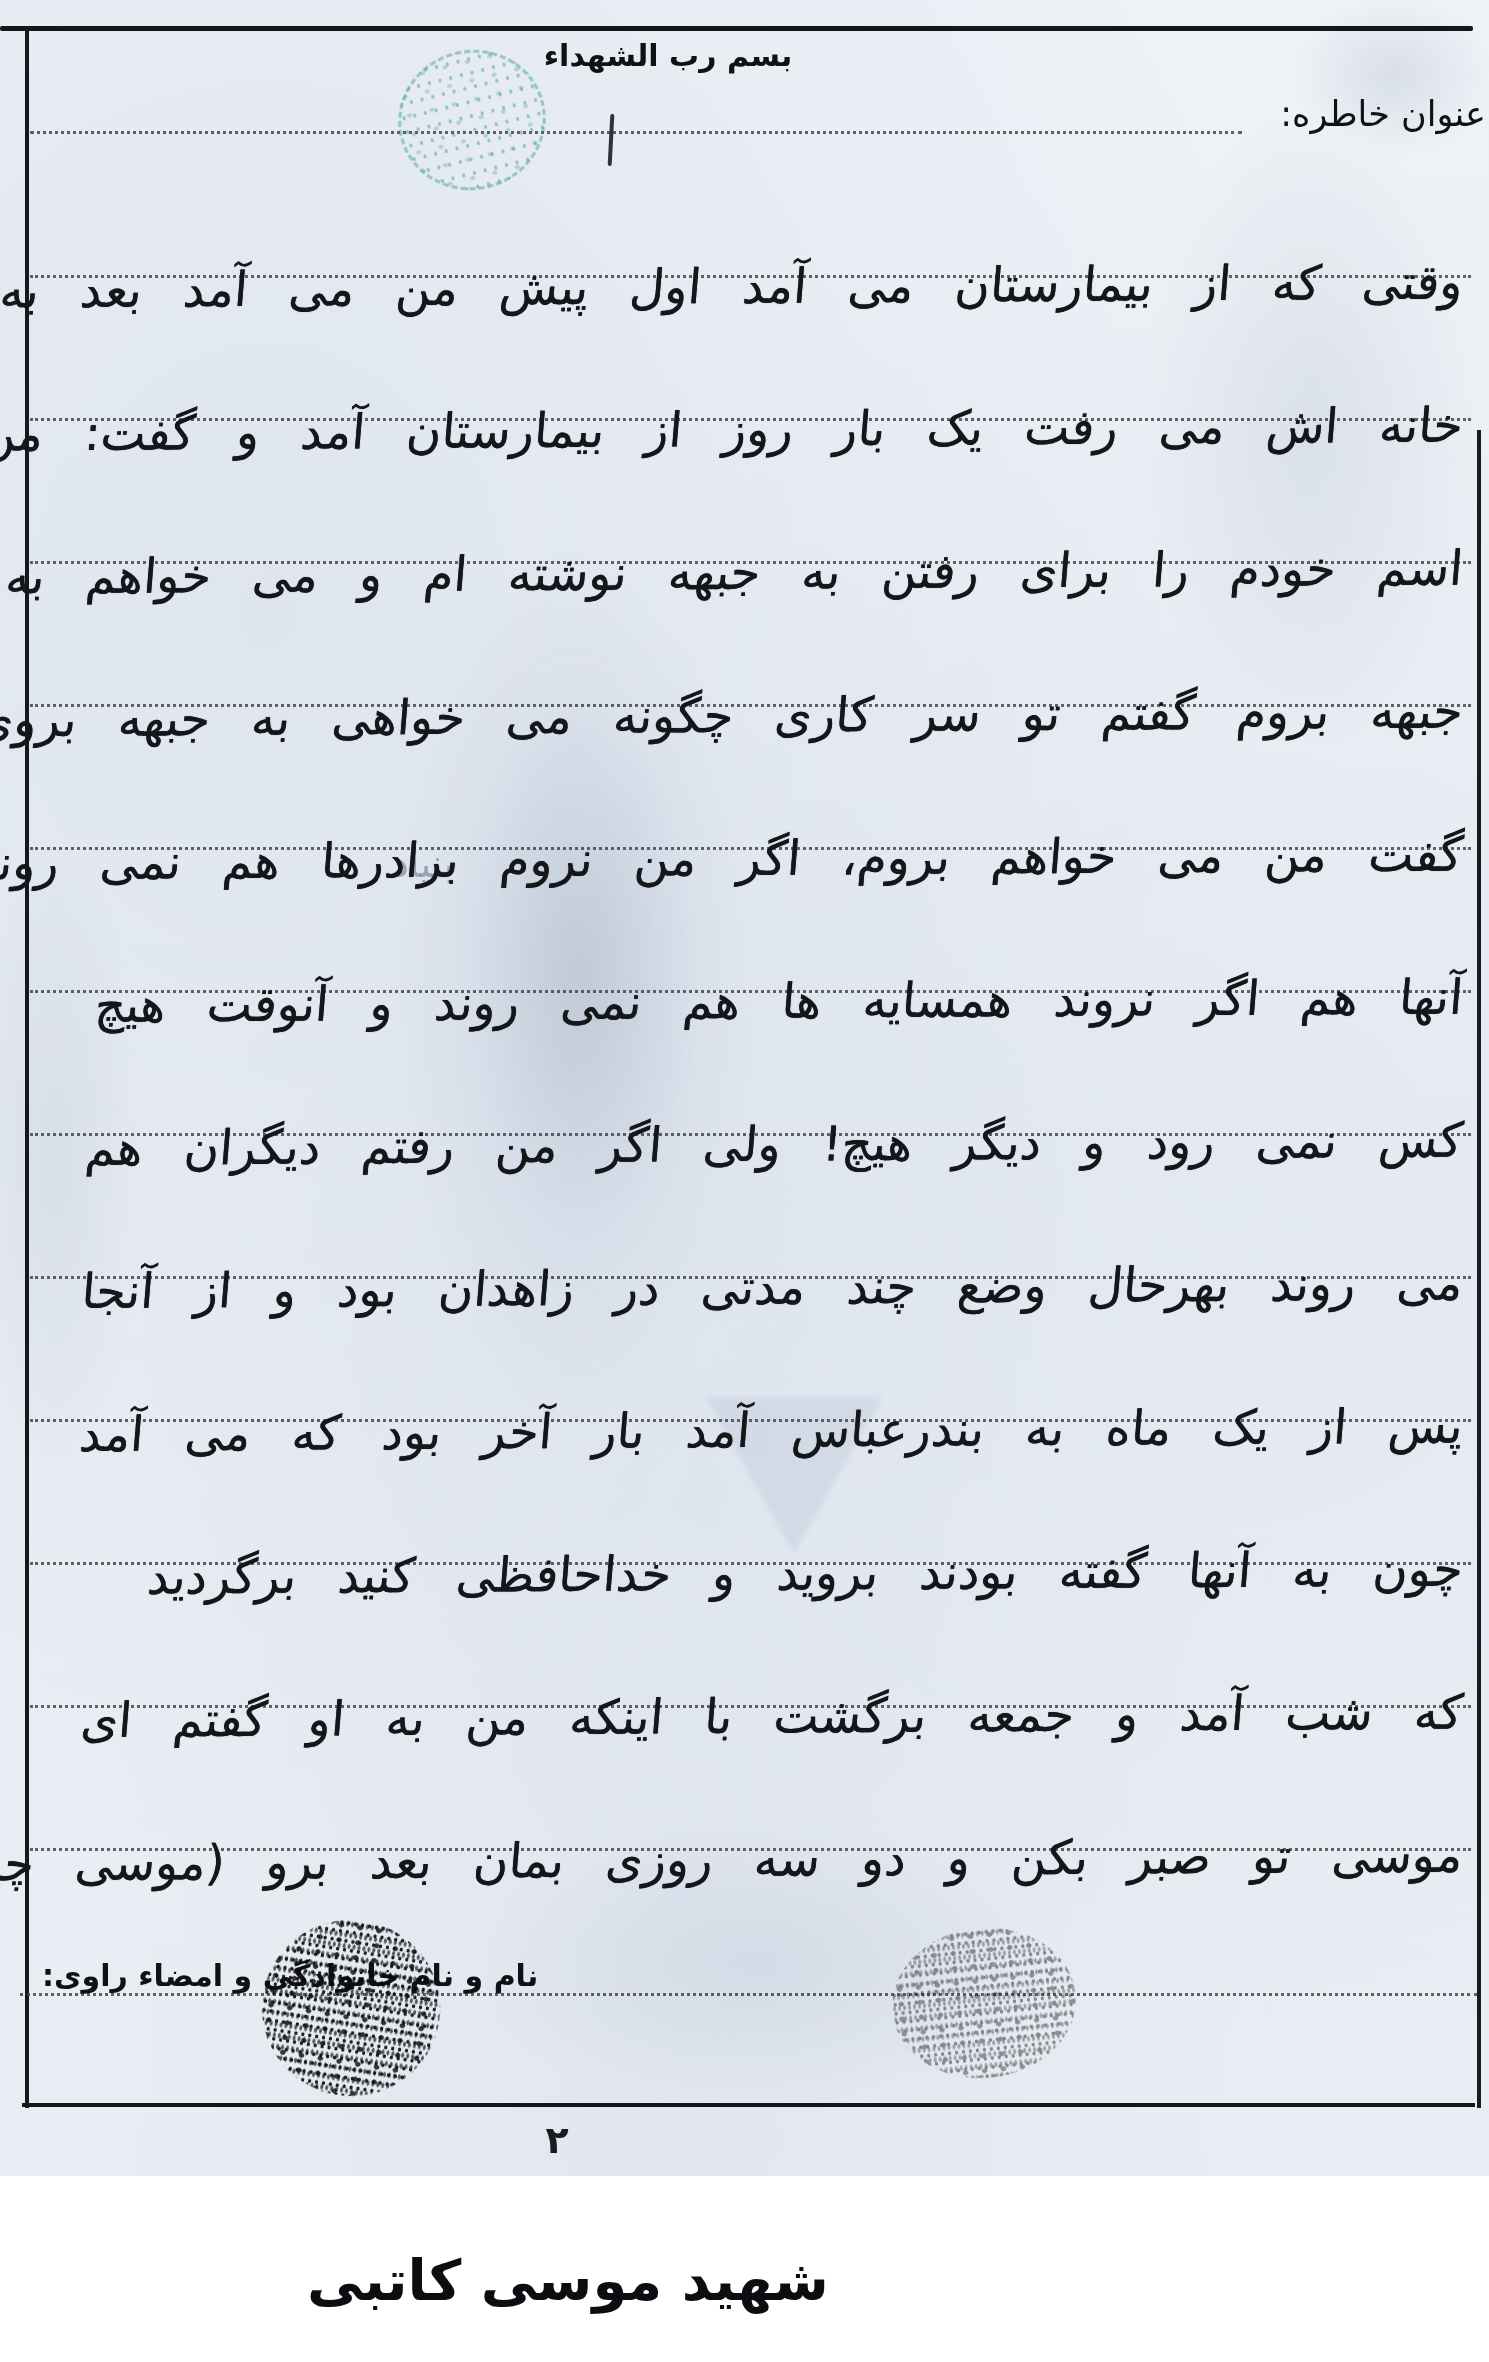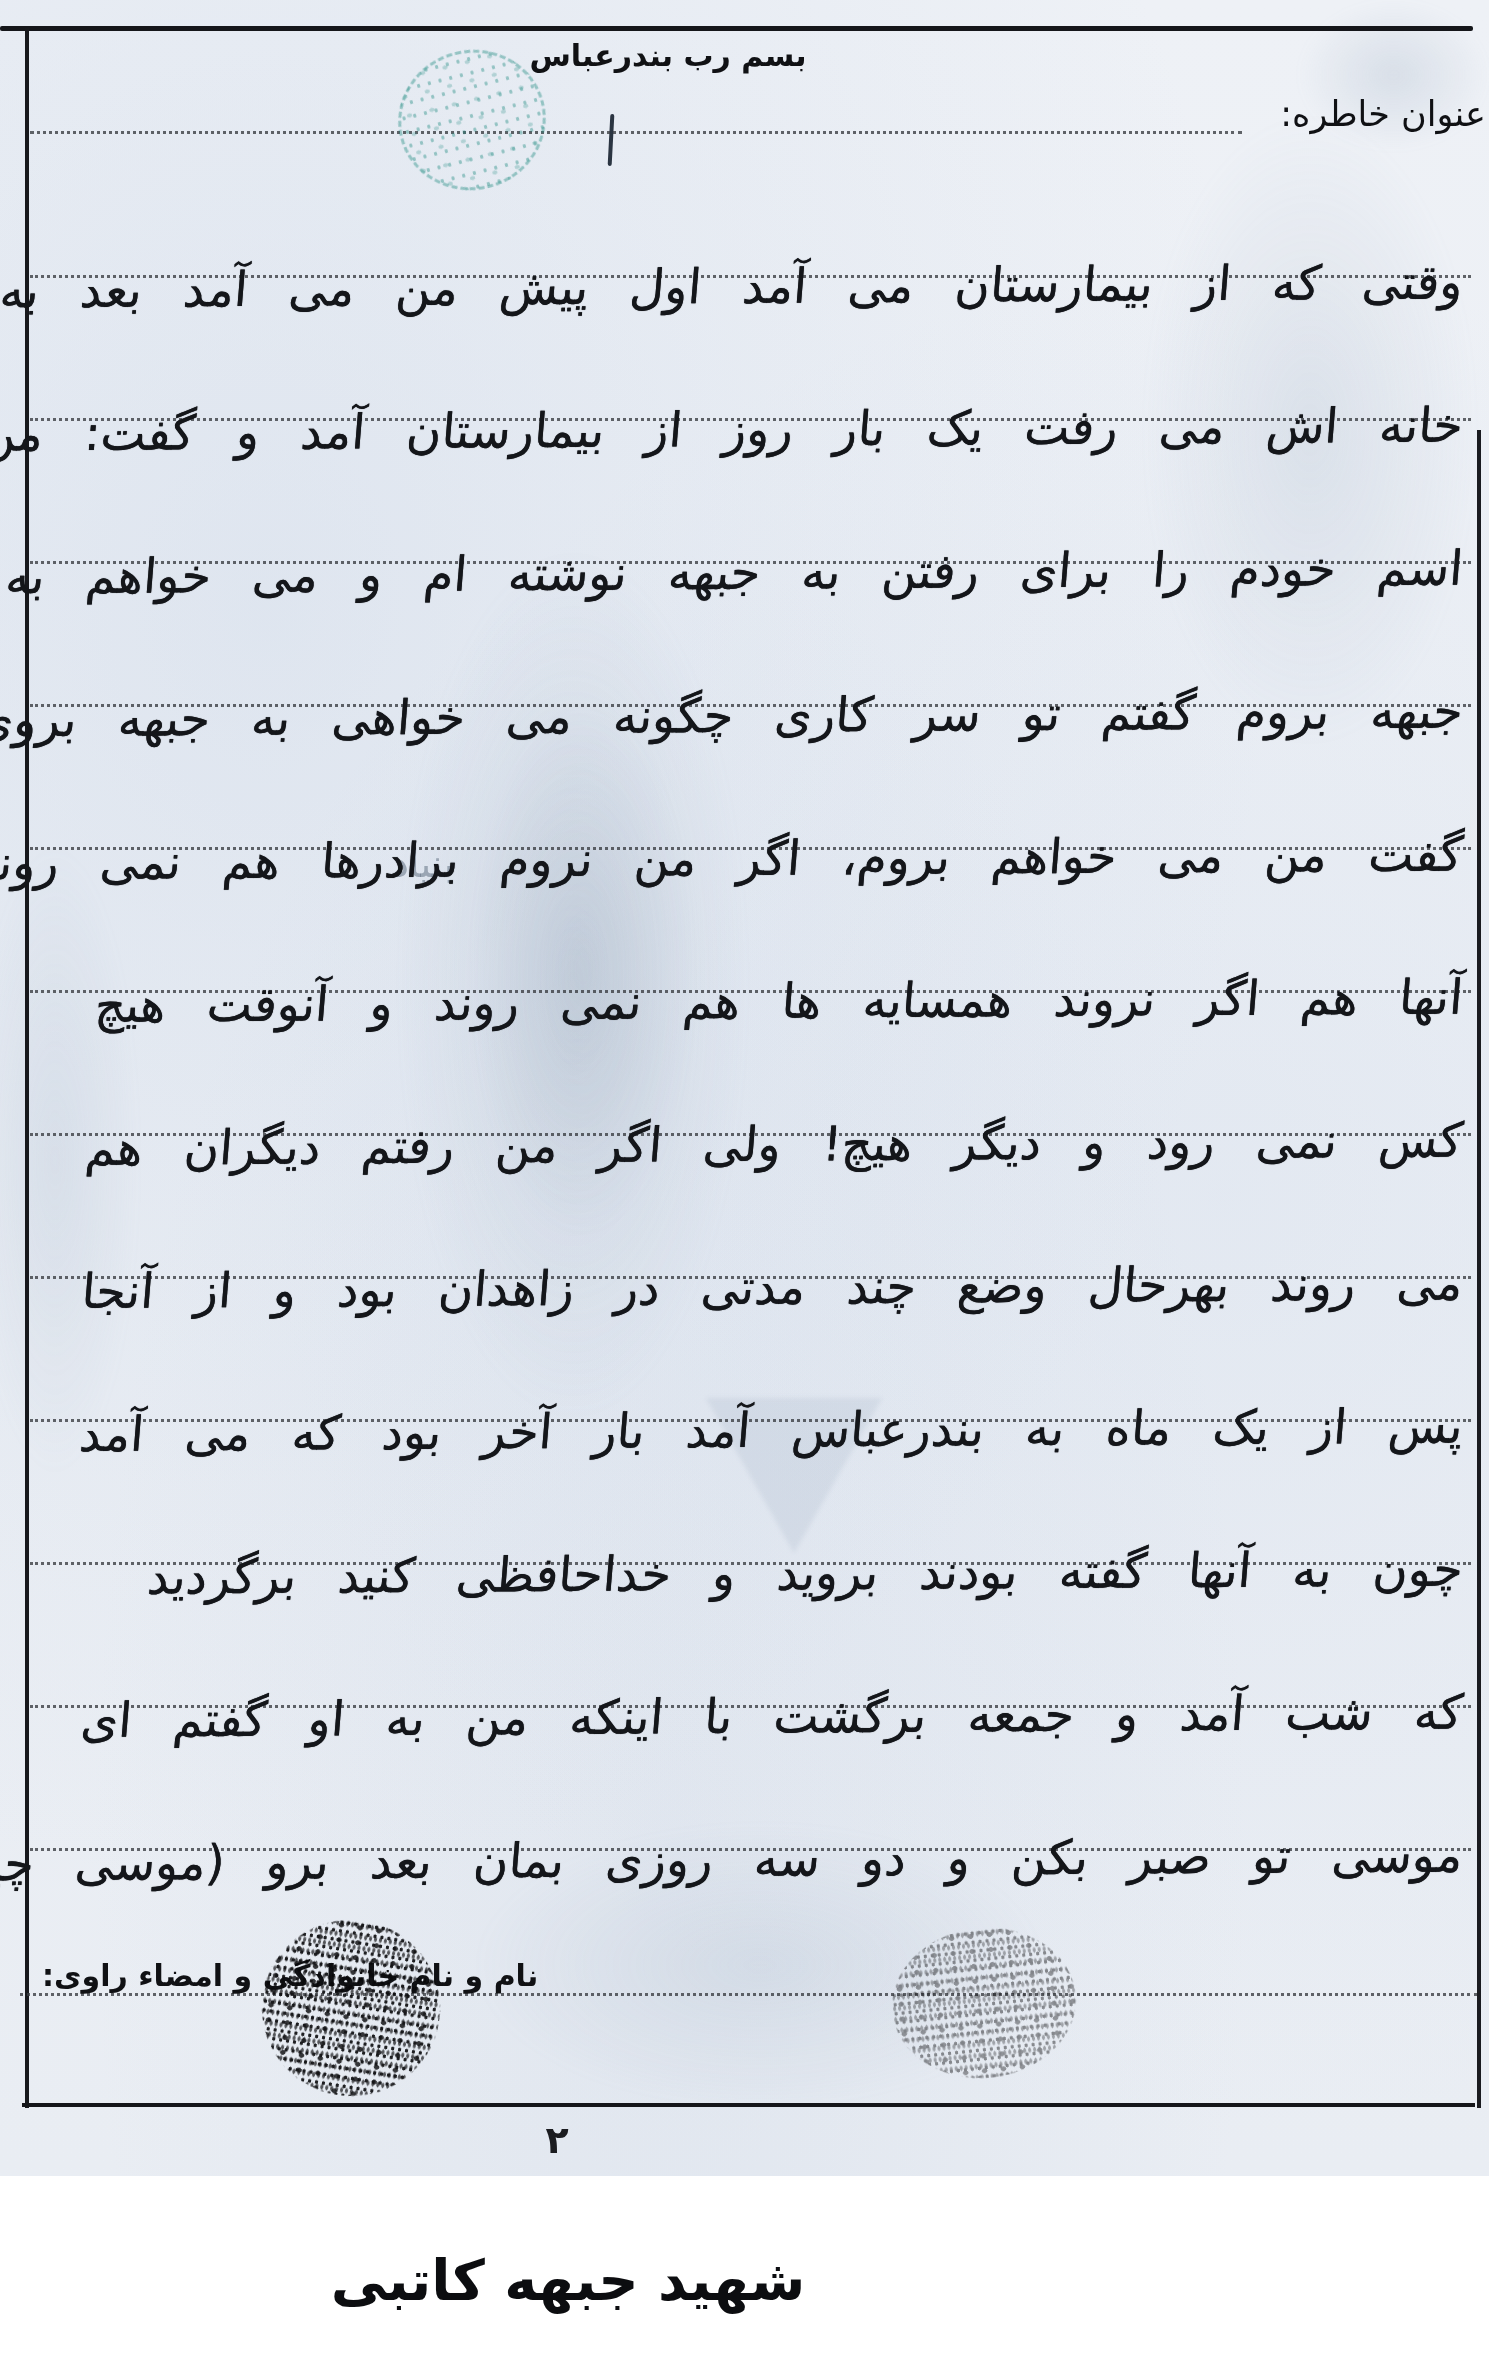--- a/index.html
+++ b/index.html
@@ -100,21 +100,21 @@
     <div class="emblem"></div>
     <div class="emblem-core"></div>
     <div class="ghost-v"></div>
     <div class="watermark-word printed">بنیاد</div>
 
     <div class="frame-top"></div>
     <div class="frame-left"></div>
     <div class="frame-bottom"></div>
     <div class="frame-right"></div>
 
-    <div class="bismillah printed">بسم رب بندرعباس</div>
+    <div class="bismillah printed">بسم رب الشهداء</div>
     <div class="memory-title-label printed">عنوان خاطره:</div>
     <div class="pen-tick"></div>
 
     <div class="rule" style="top:131px;left:30px;width:1212px;"></div>
     <div class="rule" style="top:275px;left:30px;right:18px;"></div>
     <div class="rule" style="top:418px;left:30px;right:18px;"></div>
     <div class="rule" style="top:561px;left:30px;right:18px;"></div>
     <div class="rule" style="top:704px;left:30px;right:18px;"></div>
     <div class="rule" style="top:847px;left:30px;right:18px;"></div>
     <div class="rule" style="top:990px;left:30px;right:18px;"></div>
@@ -164,15 +164,15 @@
       </div>
 
     <div class="narrator-label printed">نام و نام خانوادگی و امضاء راوی:</div>
     <div class="teal-stamp"></div>
     <div class="ink-stamp one"></div>
     <div class="ink-stamp two"></div>
 
     <div class="page-number">۲</div>
   </div>
 
-  <div class="caption">شهید جبهه کاتبی</div>
+  <div class="caption">شهید موسی کاتبی</div>
 
 </div>
 
 </body></html>

